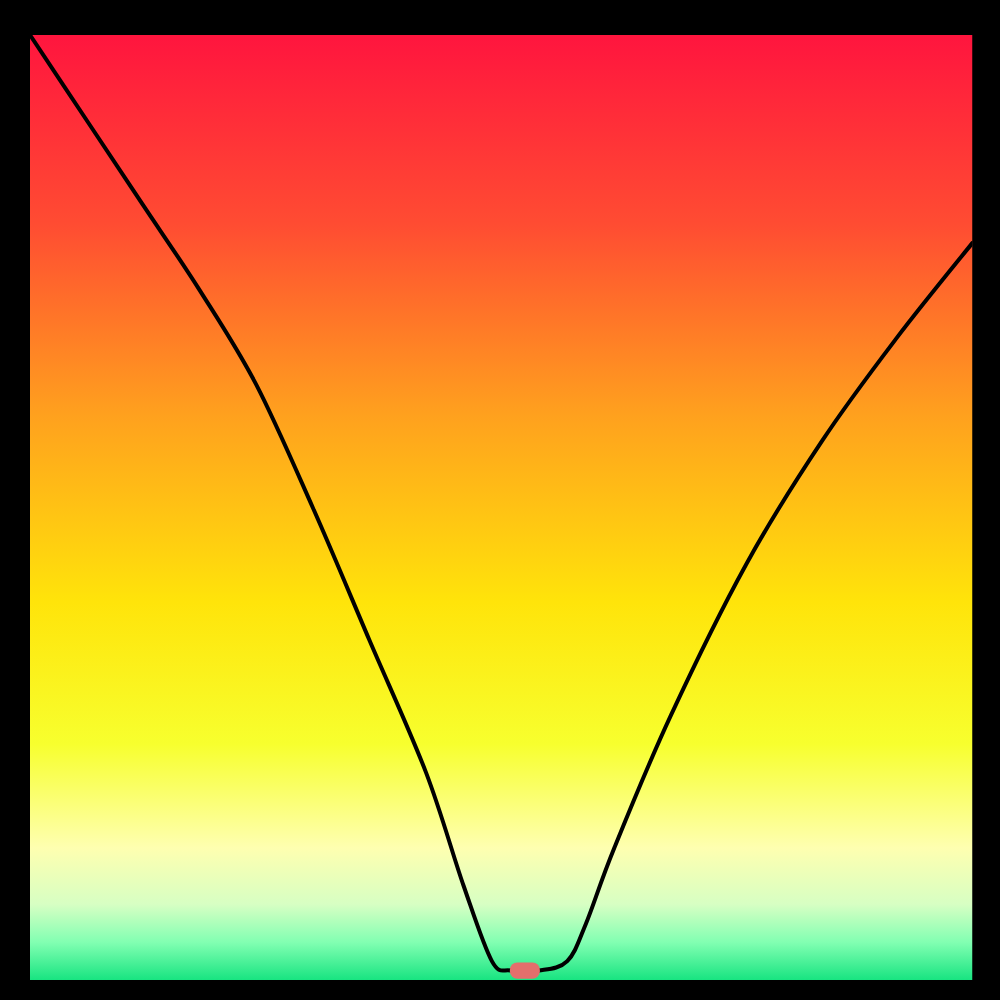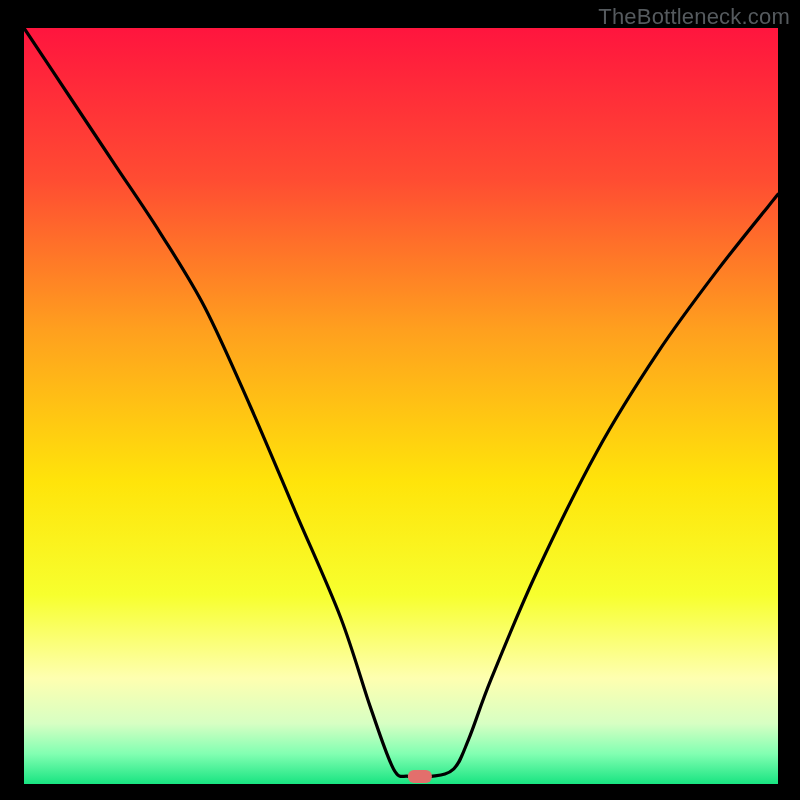--- a/index.html
+++ b/index.html
@@ -31,21 +31,20 @@
     position: absolute;
     left: 24px;
     top: 28px;
     display: block;
   }
 </style>
 </head>
 <body>
 
 <div class="frame">
-  <div class="watermark">TheBottleneck.com</div>
 
   <svg id="plot" width="754" height="756" viewBox="0 0 754 756" xmlns="http://www.w3.org/2000/svg">
     <defs>
       <linearGradient id="bg-grad" x1="0" y1="0" x2="0" y2="1">
           <stop offset="0.0%" stop-color="#ff153e"></stop>
           <stop offset="20.0%" stop-color="#ff4c32"></stop>
           <stop offset="40.0%" stop-color="#ffa01e"></stop>
           <stop offset="60.0%" stop-color="#ffe40a"></stop>
           <stop offset="75.0%" stop-color="#f7ff2e"></stop>
           <stop offset="86.0%" stop-color="#feffb0"></stop>

